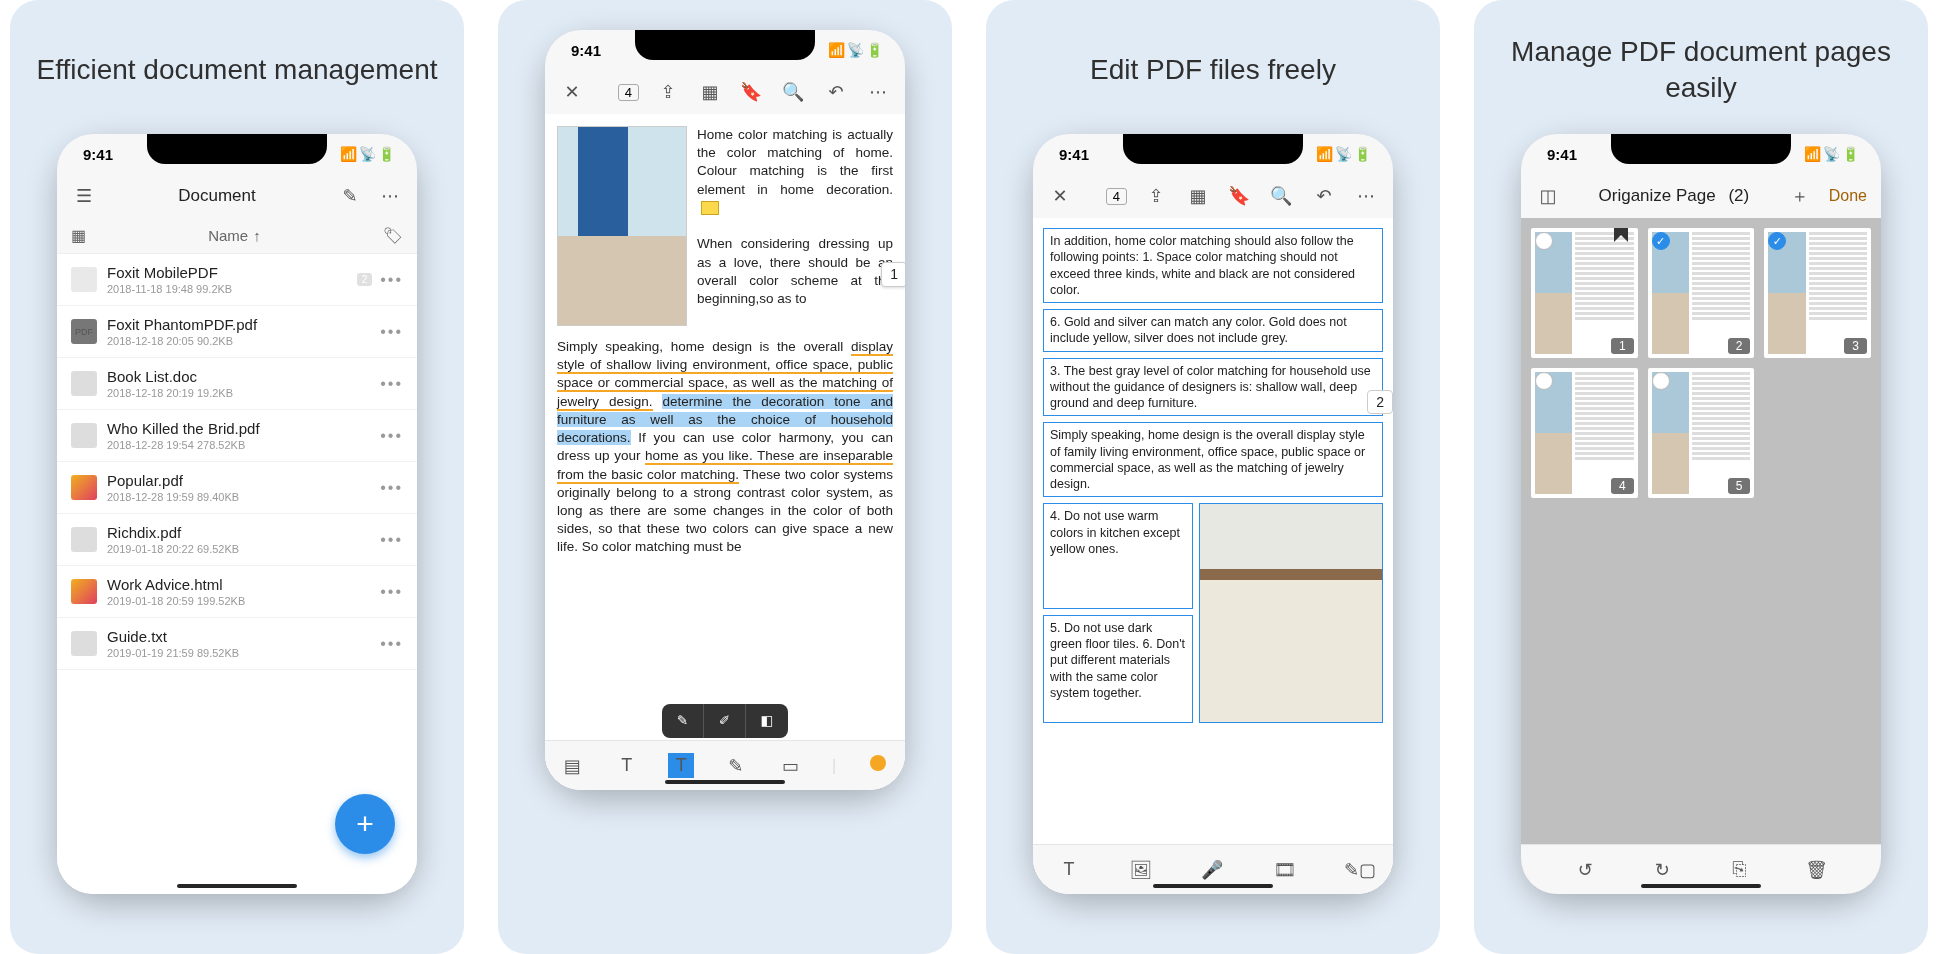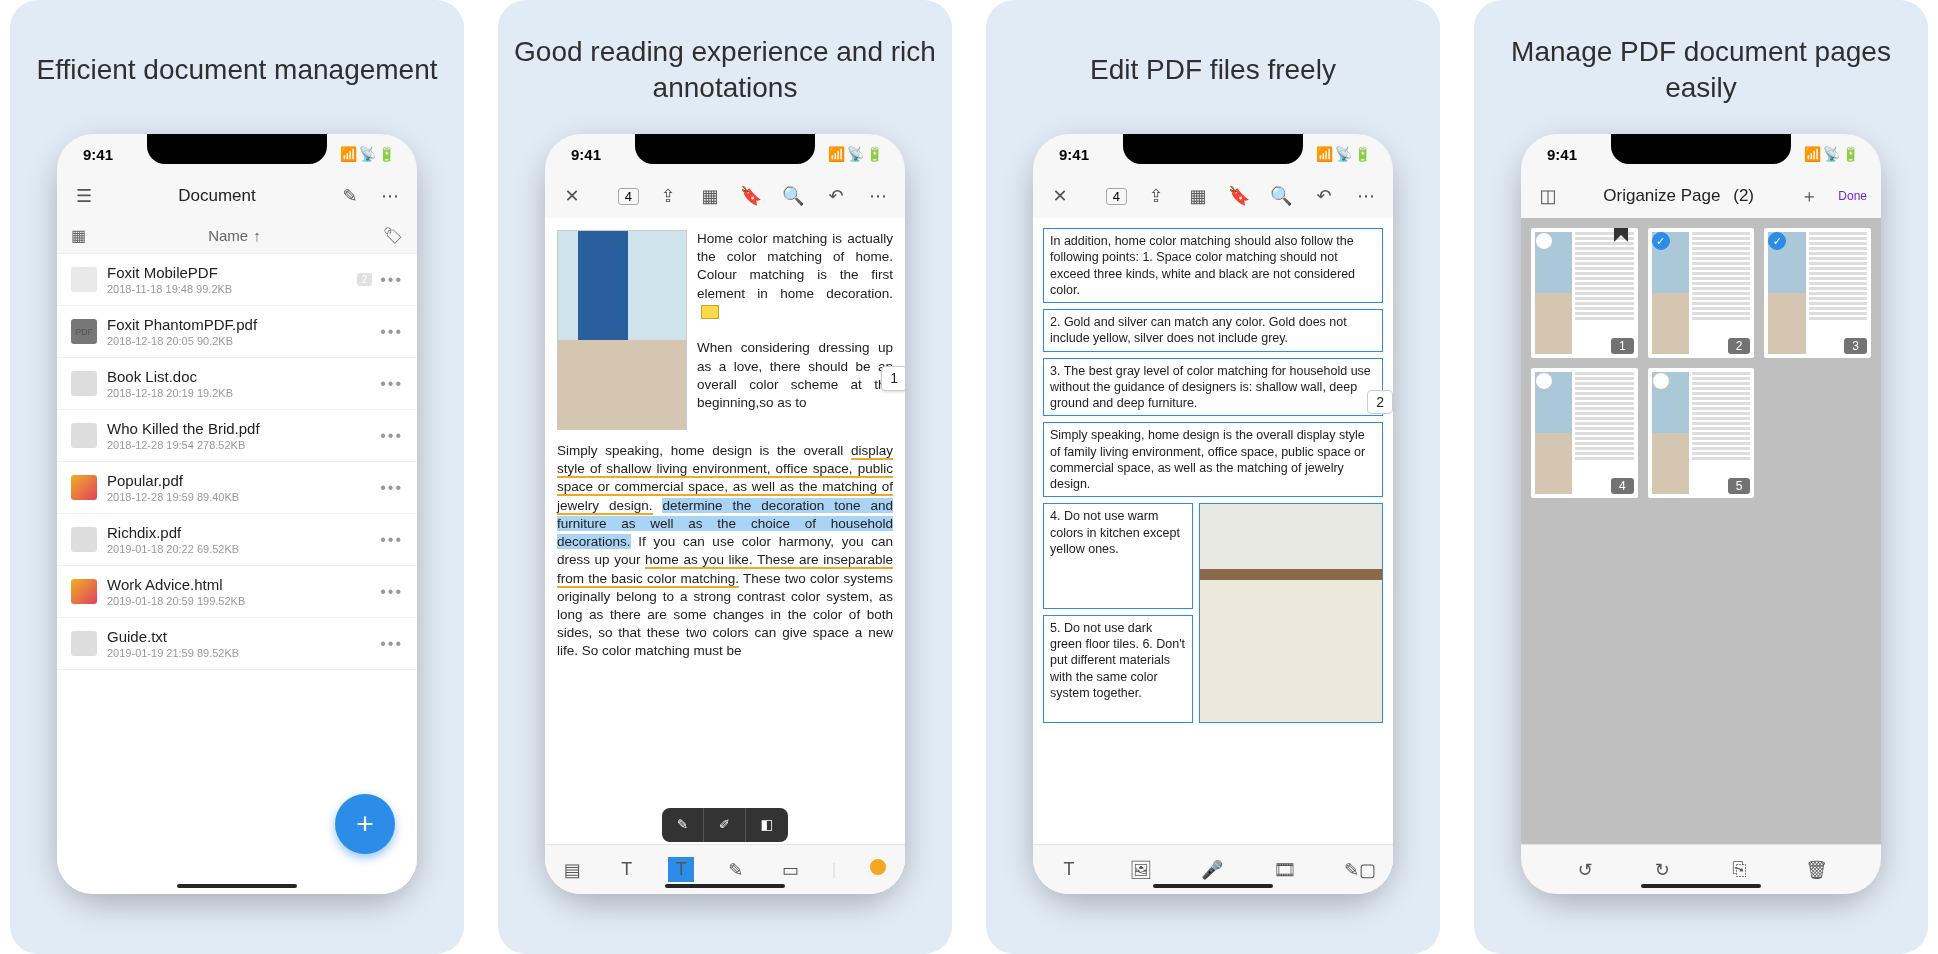--- a/index.html
+++ b/index.html
@@ -181,21 +181,21 @@
     display:flex; padding:4px; gap:3px; overflow:hidden;
   }
   .pg .col-img{ flex:0 0 38%; background:linear-gradient(#aac8d8 50%, #d4c6b0 50%);}
   .pg .col-txt{ flex:1; display:flex; flex-direction:column; gap:2px;}
   .pg .ln{ height:3px; background:#ddd;}
   .pg .check{ position:absolute; top:4px; left:4px; width:18px; height:18px; border-radius:50%; background:#fff; border:1.5px solid #bbb;}
   .pg .check.on{ background:#2c8de8; border-color:#2c8de8; display:flex; align-items:center; justify-content:center; color:#fff; font-size:11px;}
   .pg .num{ position:absolute; bottom:4px; right:4px; background:rgba(0,0,0,.55); color:#fff; font-size:12px; padding:1px 8px; border-radius:3px;}
   .pg .bm{ position:absolute; top:0; right:10px; width:0; height:0; border:7px solid #333; border-bottom-color:transparent;}
   .bbar.org {justify-content:space-evenly;}
-  .done-btn{color:#6d28d9; font-size:12px;}
+  .done-btn{color:#a16207; font-size:16px;}
 </style>
 </head>
 <body>
 
 <div class="panel">
   <div class="panel-title">Efficient document management</div>
   <div class="phone">
     <div class="notch"></div>
     <div class="screen">
       <div class="status-bar">
@@ -301,21 +301,20 @@
             </div>
           </div>
         </div>
       <div class="fab">+</div>
       <div class="home-indicator"></div>
     </div>
   </div>
 </div>
 
 <div class="panel">
-  <div class="panel-title">Good reading experience and rich annotations</div>
   <div class="phone">
     <div class="notch"></div>
     <div class="screen">
       <div class="status-bar">
         <span>9:41</span>
         <span class="status-icons">📶 📡 🔋</span>
       </div>
       <div class="toolbar spread">
         <span class="icon">✕</span>
         <span class="spacer"></span>
@@ -373,21 +372,21 @@
         <span class="icon">⇪</span>
         <span class="icon">▦</span>
         <span class="icon">🔖</span>
         <span class="icon">🔍</span>
         <span class="icon">↶</span>
         <span class="icon">⋯</span>
       </div>
       <div class="content edit-body">
         <div class="eblock">In addition, home color matching should also follow the following points:
 1. Space color matching should not exceed three kinds, white and black are not considered color.</div>
-        <div class="eblock">2. Gold and silver can match any color. Gold does not include yellow, silver does not include grey.</div>
+        <div class="eblock">6. Gold and silver can match any color. Gold does not include yellow, silver does not include grey.</div>
         <div class="eblock">3. The best gray level of color matching for household use without the guidance of designers is: shallow wall, deep ground and deep furniture.</div>
         <div class="epage-bubble">2</div>
         <div class="eblock">Simply speaking, home design is the overall display style of family living environment, office space, public space or commercial space, as well as the matching of jewelry design.</div>
         <div class="erow">
           <div style="display:flex;flex-direction:column;gap:6px;flex:0 0 44%;">
             <div class="eblock">4. Do not use warm colors in kitchen except yellow ones.</div>
             <div class="eblock" style="flex:1;">5. Do not use dark green floor tiles.
 6. Don't put different materials with the same color system together.</div>
           </div>
           <div class="eimg"></div>

